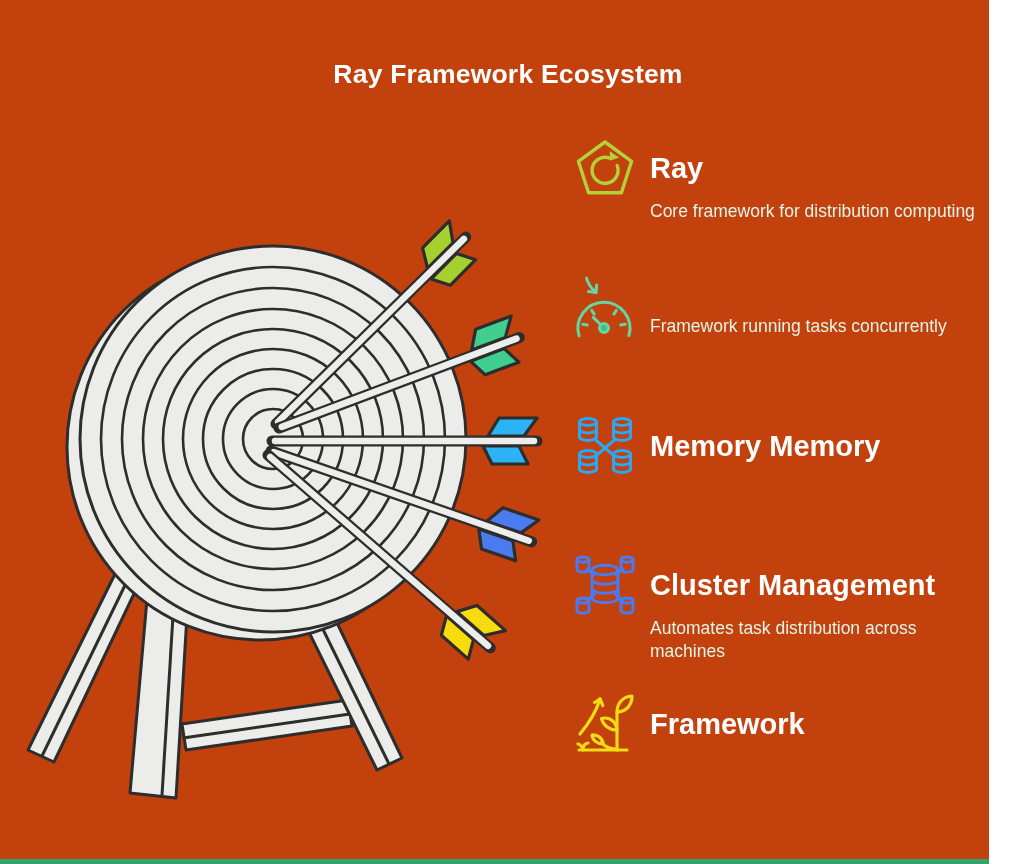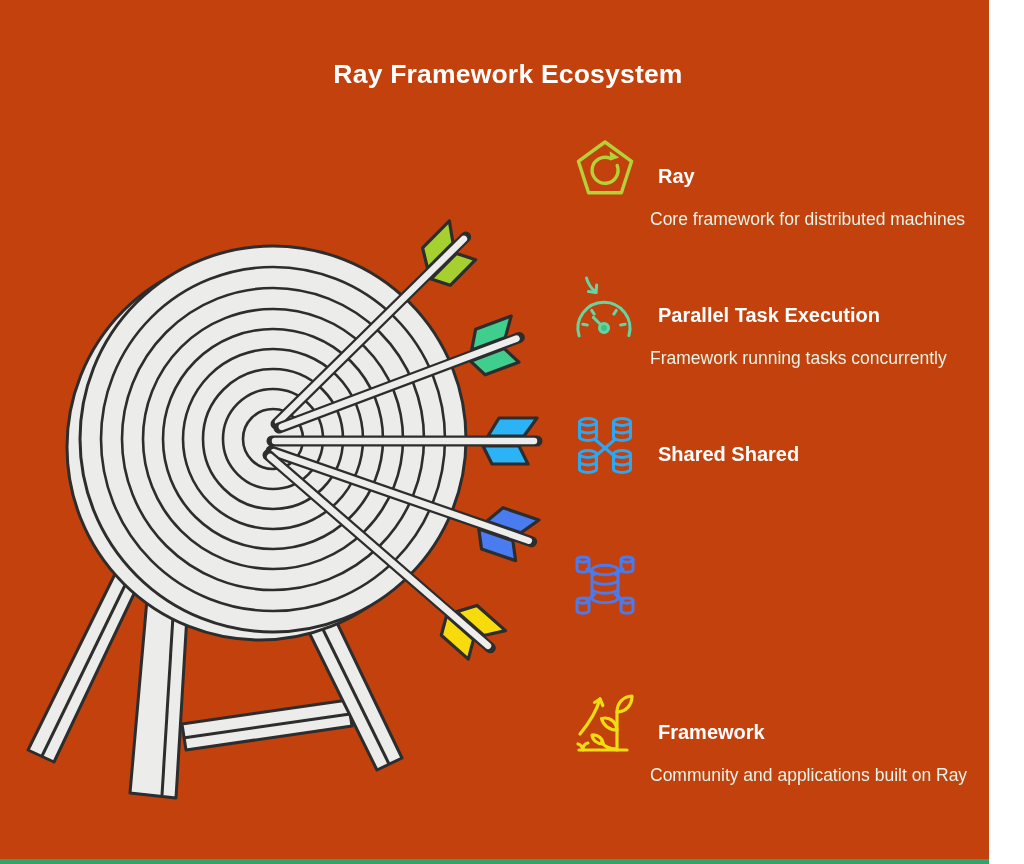--- a/index.html
+++ b/index.html
@@ -2,21 +2,21 @@
 <html><head>
 <meta charset="utf-8">
 <style>
   html,body{margin:0;padding:0;}
   .stage{position:relative;width:989px;height:864px;background:#c2410c;overflow:hidden;font-family:"Liberation Sans",sans-serif;}
   .page-title{position:absolute;top:59px;left:0;width:1016px;margin:0;text-align:center;color:#fff;font-size:26.5px;font-weight:700;letter-spacing:.2px;}
   .scene{position:absolute;left:0;top:0;}
   .item{position:absolute;left:573px;width:450px;height:130px;}
   .item .icon{position:absolute;left:0;top:0;width:64px;height:64px;}
   .item .text{position:absolute;left:77px;top:20px;}
-  .item h2{margin:8px;font-size:20px;line-height:24px;font-weight:700;color:#fff;}
+  .item h2{margin:0;font-size:29px;line-height:24px;font-weight:700;color:#fff;}
   .item p{margin:20px 0 0 0;font-size:17.5px;line-height:23px;color:#E2F5E9;width:360px;}
   .item p.narrow{width:310px;}
   .footer-strip{position:absolute;left:0;bottom:0;width:100%;height:5px;background:#2FA46D;}
 </style>
 </head>
 <body>
 
 <div class="stage">
   <h1 class="page-title">Ray Framework Ecosystem</h1>
 
@@ -95,92 +95,94 @@
   <div class="item" style="top:136px">
     <svg class="icon" viewBox="0 0 64 64">
       <g fill="none" stroke-width="3.4" stroke-linecap="round" stroke-linejoin="round" stroke="#B4D238">
         <path d="M32 6 L58.6 25.3 L48.4 56.7 L15.6 56.7 L5.4 25.3 Z"></path>
         <path d="M37.6 22.5 A13 13 0 1 0 44.2 29.6"></path>
       </g>
       <path d="M36.6 15.2 L37.4 24.6 L46.2 21.4 Z" fill="#B4D238"></path>
     </svg>
     <div class="text">
       <h2>Ray</h2>
-      <p>Core framework for distributed machines</p>
+      <p>Core framework for distribution computing</p>
     </div>
   </div>
 
   <div class="item" style="top:275px">
     <svg class="icon" viewBox="0 0 64 64">
       <g fill="none" stroke-width="3" stroke-linecap="round" stroke-linejoin="round" stroke="#66D5A1">
         <path d="M13.5 3 Q15.5 11 23 17.5"></path>
         <path d="M23 17.5 L15.5 16.6 M23 17.5 L23.7 10"></path>
         <path d="M6.1 60.9 A26 26 0 1 1 55.9 60.6"></path>
         <path d="M14.3 50 L9.8 49.3 M21.2 39.1 L18.7 35.4 M40.8 39.1 L43.3 35.4 M47.7 50 L52.2 49.3"></path>
         <line x1="31" y1="53" x2="20.4" y2="42.4"></line>
         <circle cx="31" cy="53" r="4.5" fill="#3CC184"></circle>
       </g>
     </svg>
     <div class="text">
-      <h2>Parallel Task Execution</h2>
       <p>Framework running tasks concurrently</p>
     </div>
   </div>
 
   <div class="item" style="top:414px">
     <svg class="icon" viewBox="0 0 64 64">
       <g fill="none" stroke-width="3" stroke-linecap="round" stroke-linejoin="round" stroke="#2BA7F3">
         <ellipse cx="15" cy="8" rx="8.5" ry="3.4"></ellipse>
         <path d="M6.5 8 V23 M23.5 8 V23 M6.5 23 A8.5 3.4 0 0 0 23.5 23 M6.5 15.5 A8.5 3.4 0 0 0 23.5 15.5"></path>
         <ellipse cx="49" cy="8" rx="8.5" ry="3.4"></ellipse>
         <path d="M40.5 8 V23 M57.5 8 V23 M40.5 23 A8.5 3.4 0 0 0 57.5 23 M40.5 15.5 A8.5 3.4 0 0 0 57.5 15.5"></path>
         <ellipse cx="15" cy="40" rx="8.5" ry="3.4"></ellipse>
         <path d="M6.5 40 V55 M23.5 40 V55 M6.5 55 A8.5 3.4 0 0 0 23.5 55 M6.5 47.5 A8.5 3.4 0 0 0 23.5 47.5"></path>
         <ellipse cx="49" cy="40" rx="8.5" ry="3.4"></ellipse>
         <path d="M40.5 40 V55 M57.5 40 V55 M40.5 55 A8.5 3.4 0 0 0 57.5 55 M40.5 47.5 A8.5 3.4 0 0 0 57.5 47.5"></path>
         <path d="M21.5 25 L42.5 43 M42.5 25 L21.5 43"></path>
       </g>
     </svg>
     <div class="text">
-      <h2>Shared Shared</h2>
+      <h2>Memory Memory</h2>
     </div>
   </div>
 
   <div class="item" style="top:553px">
     <svg class="icon" viewBox="0 0 64 64">
       <g fill="none" stroke-width="3" stroke-linecap="round" stroke-linejoin="round" stroke="#4B7AEC">
         <ellipse cx="32" cy="17" rx="13" ry="4.8"></ellipse>
         <path d="M19 17 V45 M45 17 V45 M19 45 A13 4.8 0 0 0 45 45 M19 26.5 A13 4.8 0 0 0 45 26.5 M19 35.5 A13 4.8 0 0 0 45 35.5"></path>
         <ellipse cx="10" cy="6.6" rx="6" ry="2.6"></ellipse>
         <path d="M4 6.6 V16.6 M16 6.6 V16.6 M4 16.6 A6 2.6 0 0 0 16 16.6"></path>
         <ellipse cx="54" cy="6.6" rx="6" ry="2.6"></ellipse>
         <path d="M48 6.6 V16.6 M60 6.6 V16.6 M48 16.6 A6 2.6 0 0 0 60 16.6"></path>
         <ellipse cx="10" cy="47.6" rx="6" ry="2.6"></ellipse>
         <path d="M4 47.6 V57.6 M16 47.6 V57.6 M4 57.6 A6 2.6 0 0 0 16 57.6"></path>
         <ellipse cx="54" cy="47.6" rx="6" ry="2.6"></ellipse>
         <path d="M48 47.6 V57.6 M60 47.6 V57.6 M48 57.6 A6 2.6 0 0 0 60 57.6"></path>
         <path d="M14 16 L21.5 21.5 M50 16 L42.5 21.5 M14 47 L21.5 41.5 M50 47 L42.5 41.5"></path>
       </g>
     </svg>
+    <div class="text">
+      <h2>Cluster Management</h2>
+      <p class="narrow">Automates task distribution across machines</p>
+    </div>
   </div>
 
   <div class="item" style="top:692px">
     <svg class="icon" viewBox="0 0 64 64">
       <g fill="none" stroke-width="3.2" stroke-linecap="round" stroke-linejoin="round" stroke="#EFDC12">
         <path d="M6 58 H54"></path>
         <path d="M44 58 V20"></path>
         <path d="M44 20 C44 11 50 4.5 59 4 C59 13 53 20 44 20 Z"></path>
         <path d="M44 38 C36 38 30 33 28.5 26.5 C36 24.5 43 29 44 38 Z"></path>
         <path d="M44 57 C37 57 31 54.5 28.7 50"></path>
         <path d="M30 52 C24 52 19.5 48 19 43 C25 42.5 30 46.5 30 52 Z"></path>
         <path d="M10 58 Q10 52 15 51 M10 58 Q9 53 5 52"></path>
         <path d="M7 42 C12 36 22 24 27 7"></path>
         <path d="M27 7 L21.5 10.5 M27 7 L29.8 13.5"></path>
       </g>
     </svg>
     <div class="text">
       <h2>Framework</h2>
-      <p>Community and applications built on Ray</p>
     </div>
   </div>
 
   <div class="footer-strip"></div>
 </div>
 
 </body></html>

